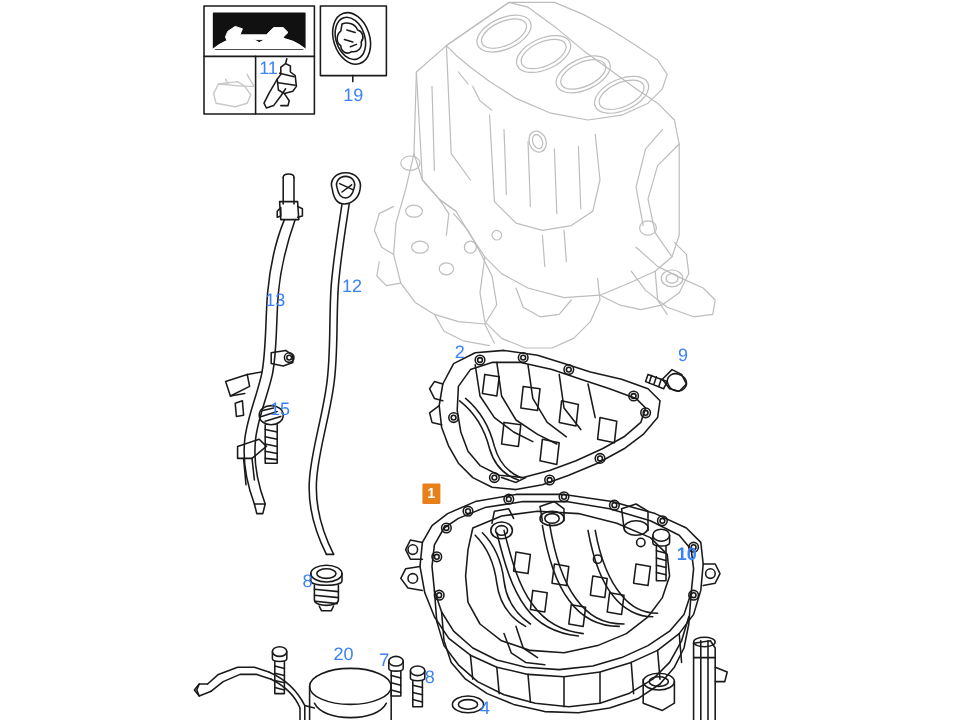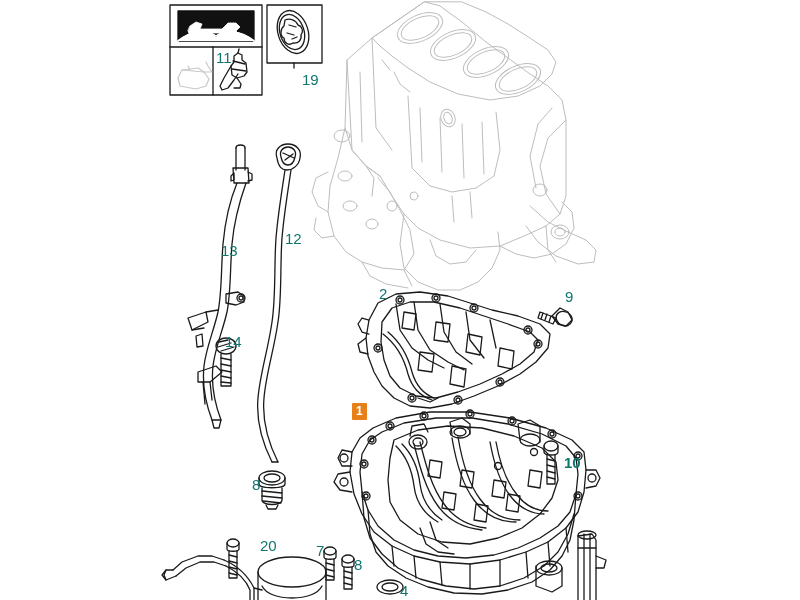--- a/index.html
+++ b/index.html
@@ -19,21 +19,21 @@
     position: absolute;
     left: 0;
     top: 0;
     width: 800px;
     height: 600px;
   }
   .callout {
     position: absolute;
     font-family: "Liberation Sans", sans-serif;
     font-size: 15px;
-    color: #0f766e;
+    color: #3b82f6;
     line-height: 1;
     white-space: nowrap;
     user-select: none;
   }
   .callout-hl {
     position: absolute;
     font-family: "Liberation Sans", sans-serif;
     font-size: 12px;
     font-weight: bold;
     color: #ffffff;
@@ -440,27 +440,27 @@
         <path d="M258 572 L258 600"></path>
         <path d="M326 572 L326 600"></path>
         <path d="M262 586 C266 594, 278 598, 292 598 C306 598, 318 594, 322 586"></path>
         <path d="M254 588 L262 590"></path>
       </g>
 
     </g>
   </svg>
 
   <div class="callout" style="left:216px; top:50px;">11</div>
-  <div class="callout" style="left:302px; top:72px;">19</div>
+  <div class="callout" style="left:286px; top:72px;">19</div>
   <div class="callout" style="left:221px; top:243px;">13</div>
   <div class="callout" style="left:285px; top:231px;text-align:right;">12</div>
-  <div class="callout" style="left:225px; top:334px;">14</div>
+  <div class="callout" style="left:225px; top:334px;">15</div>
   <div class="callout" style="left:379px; top:286px;">2</div>
   <div class="callout" style="left:565px; top:289px;">9</div>
   <div class="callout-hl" style="left:352px; top:403px;">1</div>
   <div class="callout" style="left:564px; top:455px;font-weight:bold;">10</div>
   <div class="callout" style="left:252px; top:477px;">8</div>
-  <div class="callout" style="left:240px; top:538px;padding-left:20px;">20</div>
+  <div class="callout" style="left:258px; top:538px;padding-left:20px;">20</div>
   <div class="callout" style="left:316px; top:543px;">7</div>
   <div class="callout" style="left:354px; top:557px;">8</div>
   <div class="callout" style="left:400px; top:583px;">4</div>
 
 </div>
 
 </body></html>

